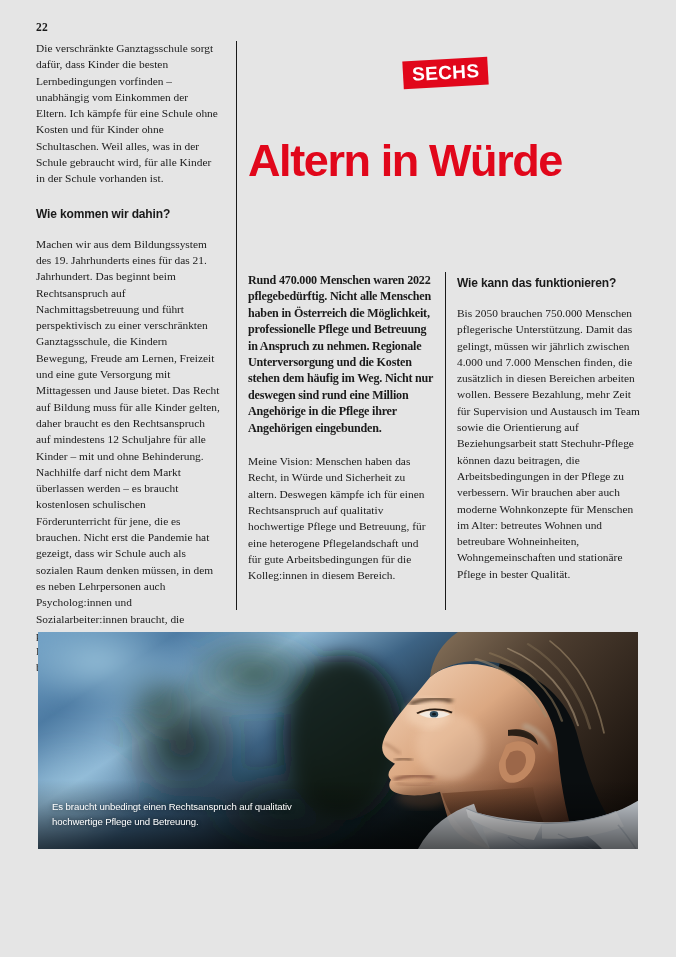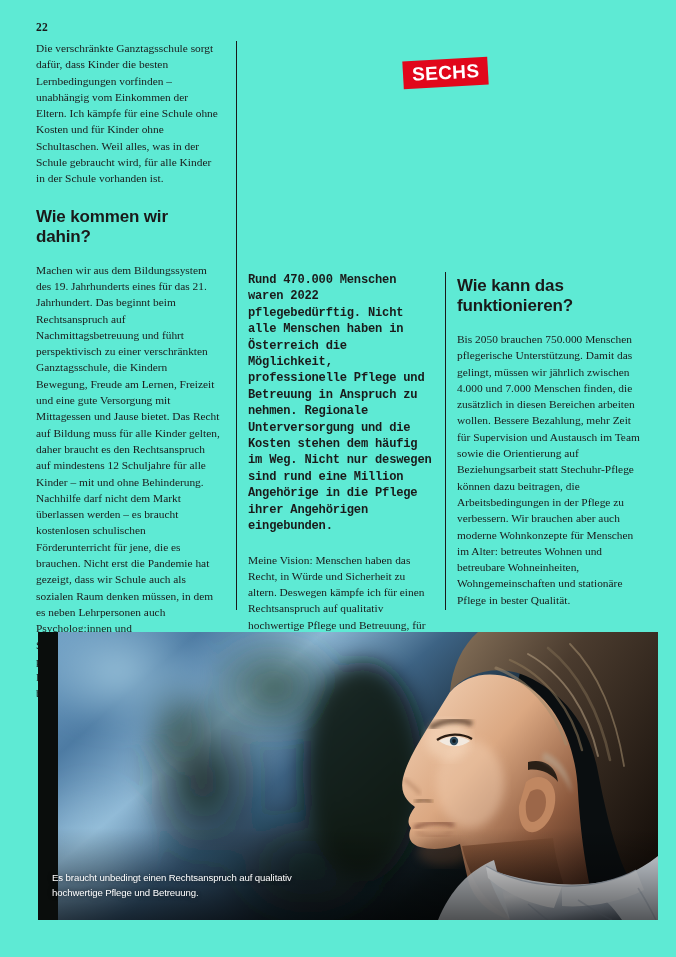--- a/index.html
+++ b/index.html
@@ -12,21 +12,21 @@
     height: 957px;
     position: relative;
     overflow: hidden;
     font-family: "Liberation Serif", serif;
     color: #1a1a1a;
   }
 
   .page {
     position: absolute;
     inset: 0;
-    background: #5eead4;
+    background: #e5e5e5;
   }
 
   
   .page-number {
     position: absolute;
     left: 36px;
     top: 21px;
     font-family: "Liberation Serif", serif;
     font-size: 11.5px;
     font-weight: 700;
@@ -55,21 +55,21 @@
     font-size: 11.4px;
     line-height: 16.3px;
     text-align: left;
     color: #1a1a1a;
     margin: 0;
     hyphens: manual;
   }
 
   .sub-head {
     font-family: "Liberation Sans", sans-serif;
-    font-size: 17px;
+    font-size: 12px;
     font-weight: 700;
     color: #1a1a1a;
     margin: 20px 0 0 0;
     letter-spacing: -0.15px;
   }
   .sub-head + .body-serif { margin-top: 15px; }
 
   
   .badge {
     position: absolute;
@@ -104,21 +104,21 @@
   }
 
   
   .col-mid {
     position: absolute;
     left: 248px;
     top: 272px;
     width: 186px;
   }
   .lead {
-    font-family: Liberation Mono, monospace;
+    font-family: Liberation Serif, serif;
     font-size: 12.1px;
     line-height: 16.4px;
     font-weight: 700;
     color: #1a1a1a;
     margin: 0;
     letter-spacing: -0.2px;
   }
   .lead + .body-serif { margin-top: 17px; }
 
   
@@ -129,24 +129,23 @@
     width: 184px;
   }
   .col-right .sub-head { margin-top: 4px; }
 
   
   .photo {
     position: absolute;
     left: 38px;
     top: 632px;
     width: 600px;
-    height: 288px;
+    height: 217px;
     overflow: hidden;
     background: #0a0d0c;
-    padding-left: 20px;
   }
   .photo svg { display: block; width: 100%; height: 100%; }
 
   .caption {
     position: absolute;
     left: 14px;
     bottom: 20px;
     width: 290px;
     font-family: "Liberation Sans", sans-serif;
     font-size: 9.6px;
@@ -169,20 +168,21 @@
 
   <div class="col-left">
     <p class="body-serif">Die verschränkte Ganztagsschule sorgt dafür, dass Kinder die besten Lernbedingungen vorfinden – unabhängig vom Einkommen der Eltern. Ich kämpfe für eine Schule ohne Kosten und für Kinder ohne Schultaschen. Weil alles, was in der Schule gebraucht wird, für alle Kinder in der Schule vorhanden ist.</p>
     <h2 class="sub-head">Wie kommen wir dahin?</h2>
     <p class="body-serif">Machen wir aus dem Bildungssystem des 19. Jahrhunderts eines für das 21. Jahrhundert. Das beginnt beim Rechtsanspruch auf Nachmittagsbetreuung und führt perspektivisch zu einer verschränkten Ganztagsschule, die Kindern Bewegung, Freude am Lernen, Freizeit und eine gute Versorgung mit Mittagessen und Jause bietet. Das Recht auf Bildung muss für alle Kinder gelten, daher braucht es den Rechtsanspruch auf mindestens 12 Schuljahre für alle Kinder – mit und ohne Behinderung. Nachhilfe darf nicht dem Markt überlassen werden – es braucht kostenlosen schulischen Förderunterricht für jene, die es brauchen. Nicht erst die Pandemie hat gezeigt, dass wir Schule auch als sozialen Raum denken müssen, in dem es neben Lehrpersonen auch Psycholog:innen und Sozialarbeiter:innen braucht, die psychische Gesundheit und soziale Fragen mit den Schüler:innen bearbeiten.</p>
   </div>
 
   <div class="badge">
     <span class="badge-label">SECHS</span>
   </div>
+  <h1 class="headline">Altern in Würde</h1>
 
   <div class="col-mid">
     <p class="lead">Rund 470.000 Menschen waren 2022 pflegebedürftig. Nicht alle Menschen haben in Österreich die Möglichkeit, professionelle Pflege und Betreuung in Anspruch zu nehmen. Regionale Unterversorgung und die Kosten stehen dem häufig im Weg. Nicht nur deswegen sind rund eine Million Angehörige in die Pflege ihrer Angehörigen eingebunden.</p>
     <p class="body-serif">Meine Vision: Menschen haben das Recht, in Würde und Sicherheit zu altern. Deswegen kämpfe ich für einen Rechtsanspruch auf qualitativ hochwertige Pflege und Betreuung, für eine heterogene Pflegelandschaft und für gute Arbeitsbedingungen für die Kolleg:innen in diesem Bereich.</p>
   </div>
 
   <div class="col-right">
     <h2 class="sub-head">Wie kann das funktionieren?</h2>
     <p class="body-serif">Bis 2050 brauchen 750.000 Menschen pflegerische Unterstützung. Damit das gelingt, müssen wir jährlich zwischen 4.000 und 7.000 Menschen finden, die zusätzlich in diesen Bereichen arbeiten wollen. Bessere Bezahlung, mehr Zeit für Supervision und Austausch im Team sowie die Orientierung auf Beziehungsarbeit statt Stechuhr-Pflege können dazu beitragen, die Arbeitsbedingungen in der Pflege zu verbessern. Wir brauchen aber auch moderne Wohnkonzepte für Menschen im Alter: betreutes Wohnen und betreubare Wohneinheiten, Wohngemeinschaften und stationäre Pflege in bester Qualität.</p>
   </div>

